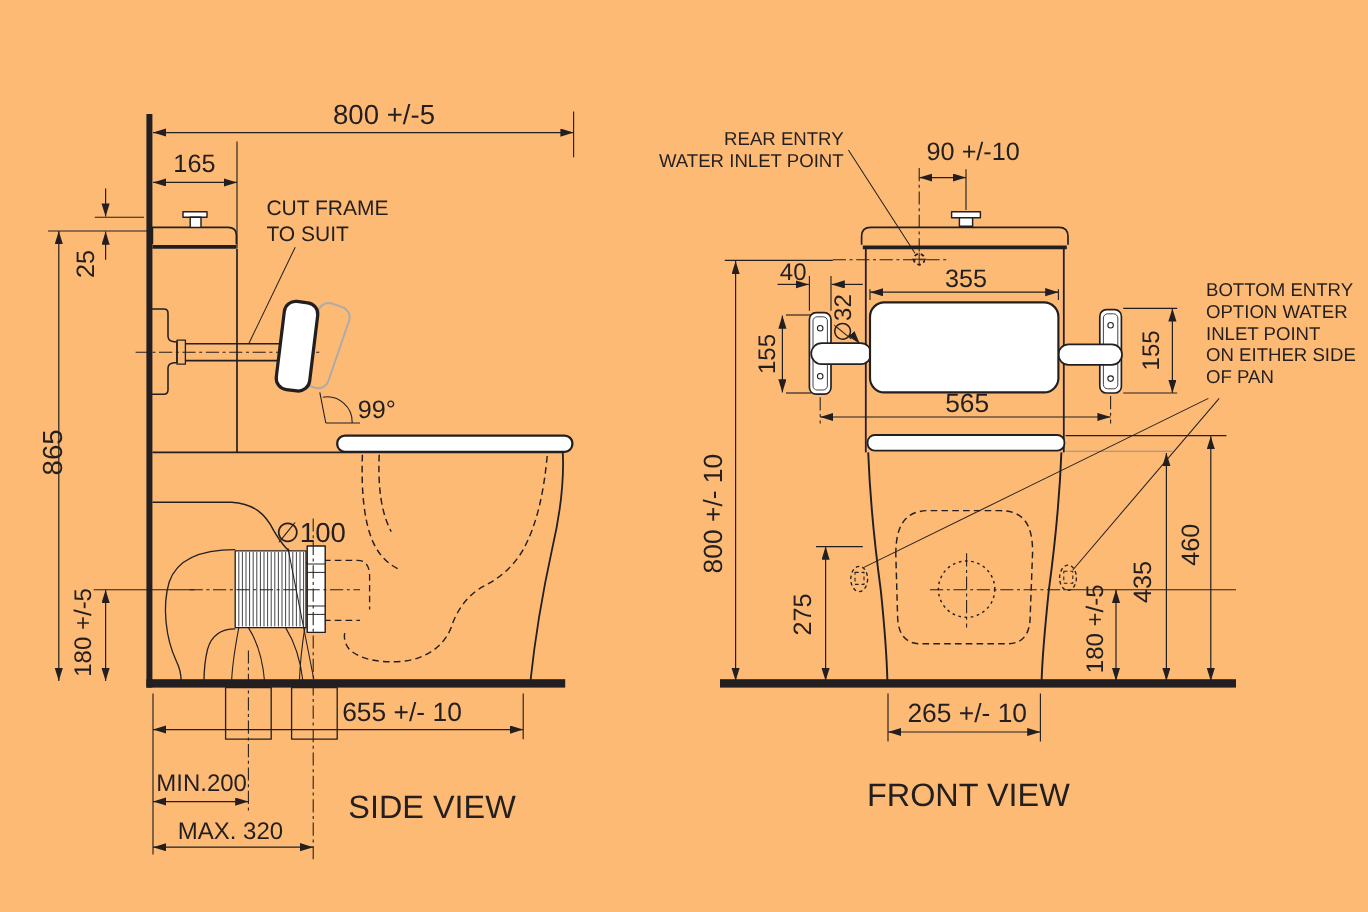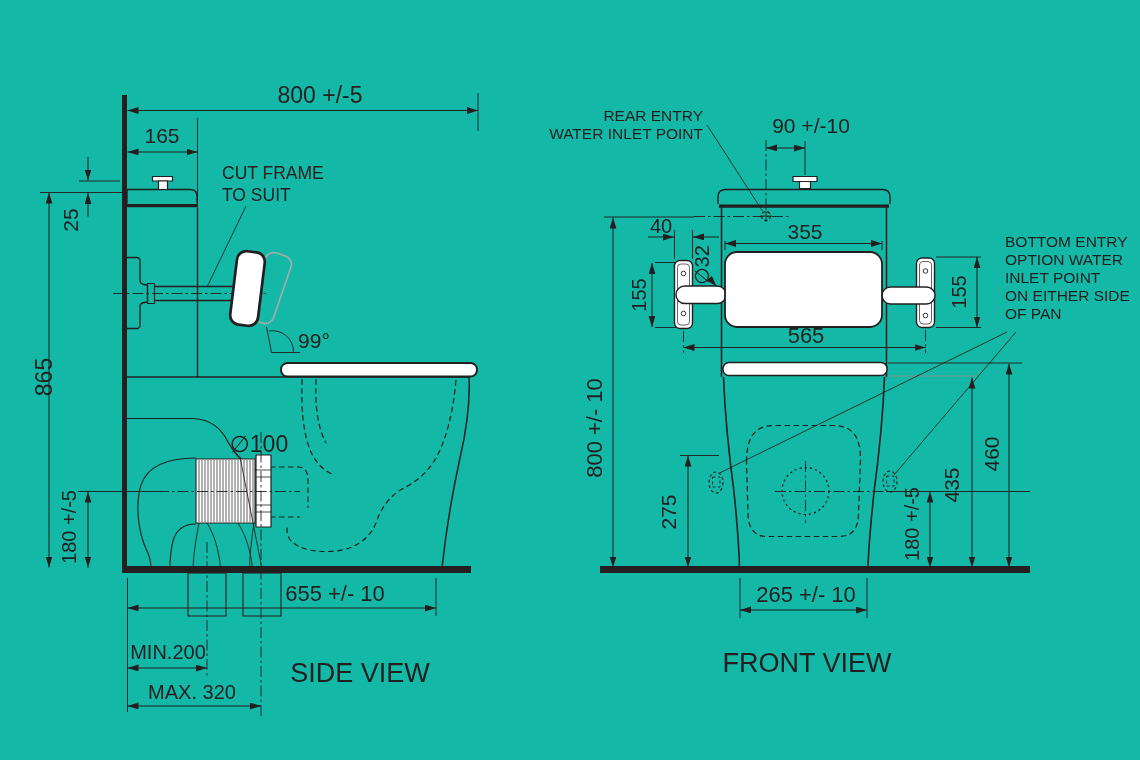--- a/index.html
+++ b/index.html
@@ -1,16 +1,16 @@
 <!DOCTYPE html>
 <html><head>
 <meta charset="utf-8">
 <style>
   html,body{margin:0;padding:0;background:#ffffff;}
-  .stage{width:1140px;height:760px;background:#14b8a6;position:relative;overflow:hidden;}
+  .stage{width:1140px;height:760px;background:#fdba74;position:relative;overflow:hidden;}
   svg{display:block;}
   .s{fill:none;stroke:#231f20;stroke-width:1.5;stroke-linejoin:round;stroke-linecap:butt;}
   .fw{fill:#ffffff;}
   .w07{stroke-width:.7}.w08{stroke-width:.8}.w09{stroke-width:.9}.w11{stroke-width:1.1}
   .w12{stroke-width:1.2}.w13{stroke-width:1.3}.w14{stroke-width:1.4}.w16{stroke-width:1.6}
   .w18{stroke-width:1.8}.w19{stroke-width:1.9}.w27{stroke-width:2.7}.w32{stroke-width:3.2}
   .dash{stroke-dasharray:5.5 3.5;}
   .dash2{stroke-dasharray:3 2.5;}
   .dot{stroke-dasharray:2.2 3;}
   .cl{stroke-width:.9;stroke-dasharray:11 3 2.5 3;}

